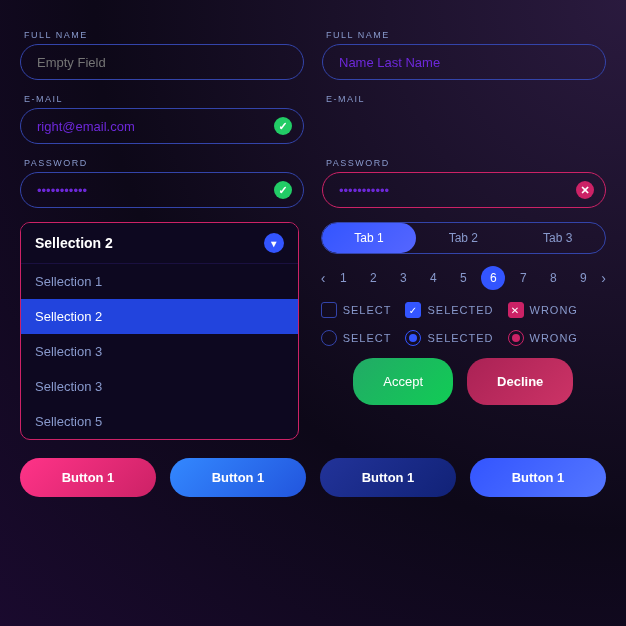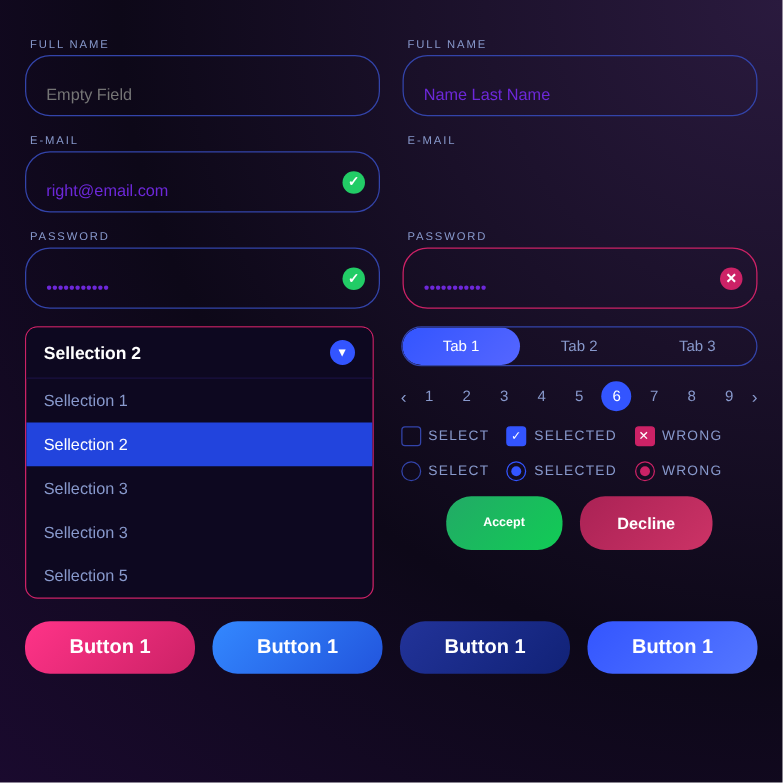--- a/index.html
+++ b/index.html
@@ -45,21 +45,21 @@
       position: relative;
       display: flex;
       align-items: center;
     }
 
     .text-input {
       width: 100%;
       background: transparent;
       border: 1.5px solid #3344aa;
       border-radius: 20px;
-      padding: 23px 40px 9px 16px;
+      padding: 10px 40px 9px 16px;
       color: #8899cc;
       font-size: 13px;
       outline: none;
     }
 
     .text-input.filled {
       color: #6d28d9;
       border-color: #3344aa;
     }
 
@@ -274,22 +274,22 @@
       gap: 14px;
       justify-content: center;
     }
 
     .btn-accept {
       background: linear-gradient(135deg, #22aa66, #11cc55);
       border: none;
       border-radius: 20px;
       padding: 16px 30px;
       color: #fff;
-      font-size: 10px;
-      font-weight: 700;
+      font-size: 13px;
+      font-weight: 400;
       cursor: pointer;
     }
 
     .btn-decline {
       background: linear-gradient(135deg, #aa2255, #cc3366);
       border: none;
       border-radius: 20px;
       padding: 8px 30px;
       color: #fff;
       font-size: 13px;
@@ -303,21 +303,21 @@
       gap: 14px;
       width: 100%;
       margin-top: 4px;
     }
 
     .btn-bottom {
       flex: 1;
       padding: 12px;
       border-radius: 20px;
       border: none;
-      font-size: 16px;
+      font-size: 13px;
       font-weight: 600;
       cursor: pointer;
       color: #fff;
       text-align: center;
     }
 
     .btn-b1 {
       background: linear-gradient(135deg, #ff3388, #cc2266);
     }
 

